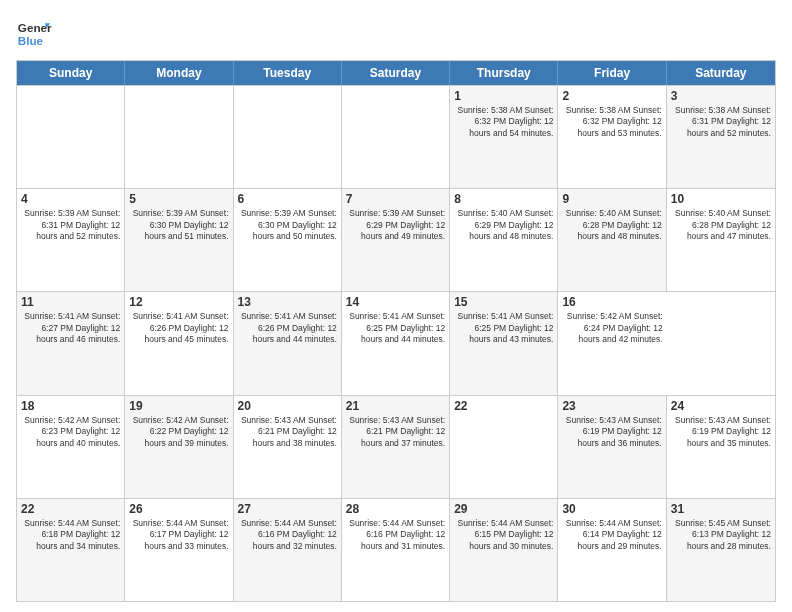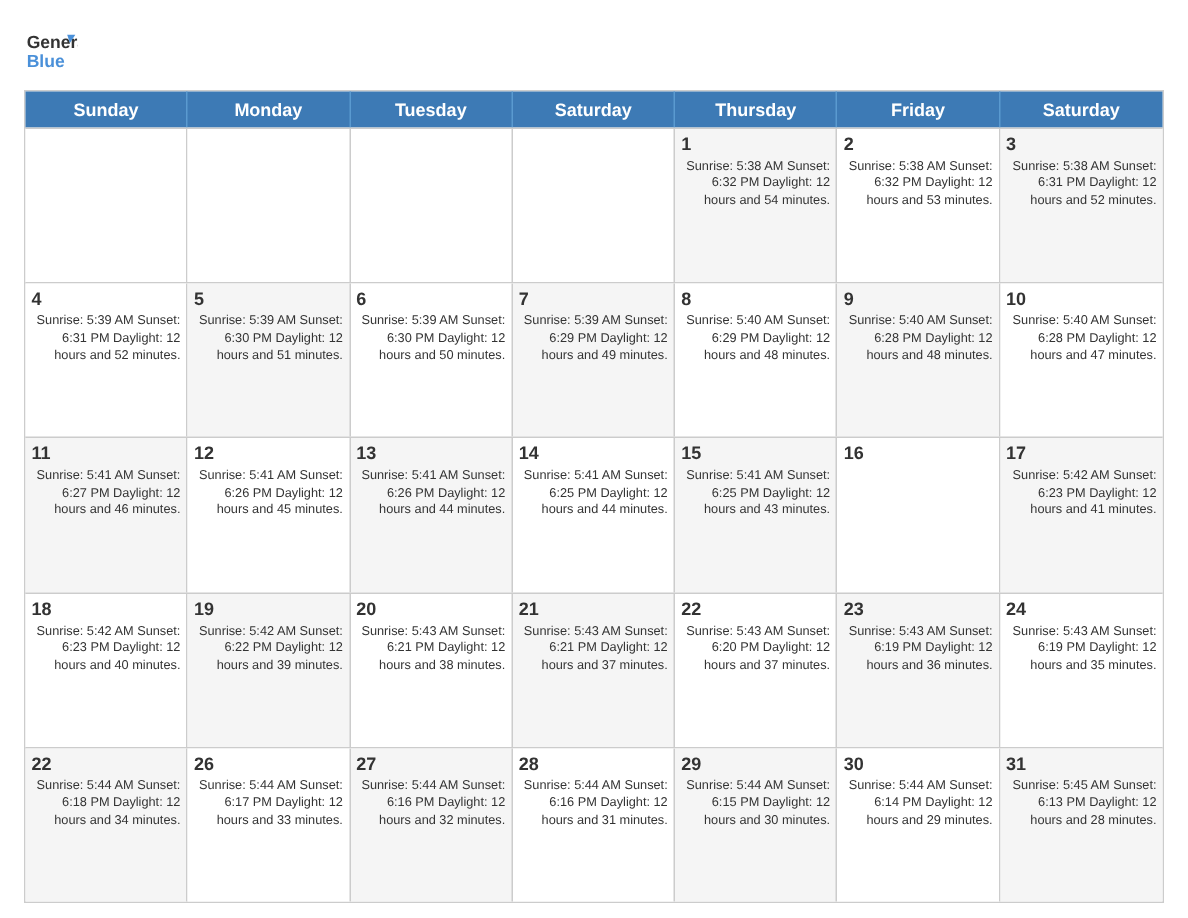--- a/index.html
+++ b/index.html
@@ -241,27 +241,24 @@
           </div>
           <div class="cal-cell shaded">
             <div class="day-num">15</div>
             <div class="day-info">Sunrise: 5:41 AM
 Sunset: 6:25 PM
 Daylight: 12 hours
 and 43 minutes.</div>
           </div>
           <div class="cal-cell">
             <div class="day-num">16</div>
-          </div>
-          <div class="cal-cell shaded">
-            <div class="day-num">17</div>
             <div class="day-info">Sunrise: 5:42 AM
-Sunset: 6:23 PM
-Daylight: 12 hours
-and 41 minutes.</div>
+Sunset: 6:24 PM
+Daylight: 12 hours
+and 42 minutes.</div>
           </div>
         </div>
         <div class="cal-row">
           <div class="cal-cell">
             <div class="day-num">18</div>
             <div class="day-info">Sunrise: 5:42 AM
 Sunset: 6:23 PM
 Daylight: 12 hours
 and 40 minutes.</div>
           </div>
@@ -281,24 +278,20 @@
           </div>
           <div class="cal-cell shaded">
             <div class="day-num">21</div>
             <div class="day-info">Sunrise: 5:43 AM
 Sunset: 6:21 PM
 Daylight: 12 hours
 and 37 minutes.</div>
           </div>
           <div class="cal-cell">
             <div class="day-num">22</div>
-            <div class="day-info">Sunrise: 5:43 AM
-Sunset: 6:20 PM
-Daylight: 12 hours
-and 37 minutes.</div>
           </div>
           <div class="cal-cell shaded">
             <div class="day-num">23</div>
             <div class="day-info">Sunrise: 5:43 AM
 Sunset: 6:19 PM
 Daylight: 12 hours
 and 36 minutes.</div>
           </div>
           <div class="cal-cell">
             <div class="day-num">24</div>

